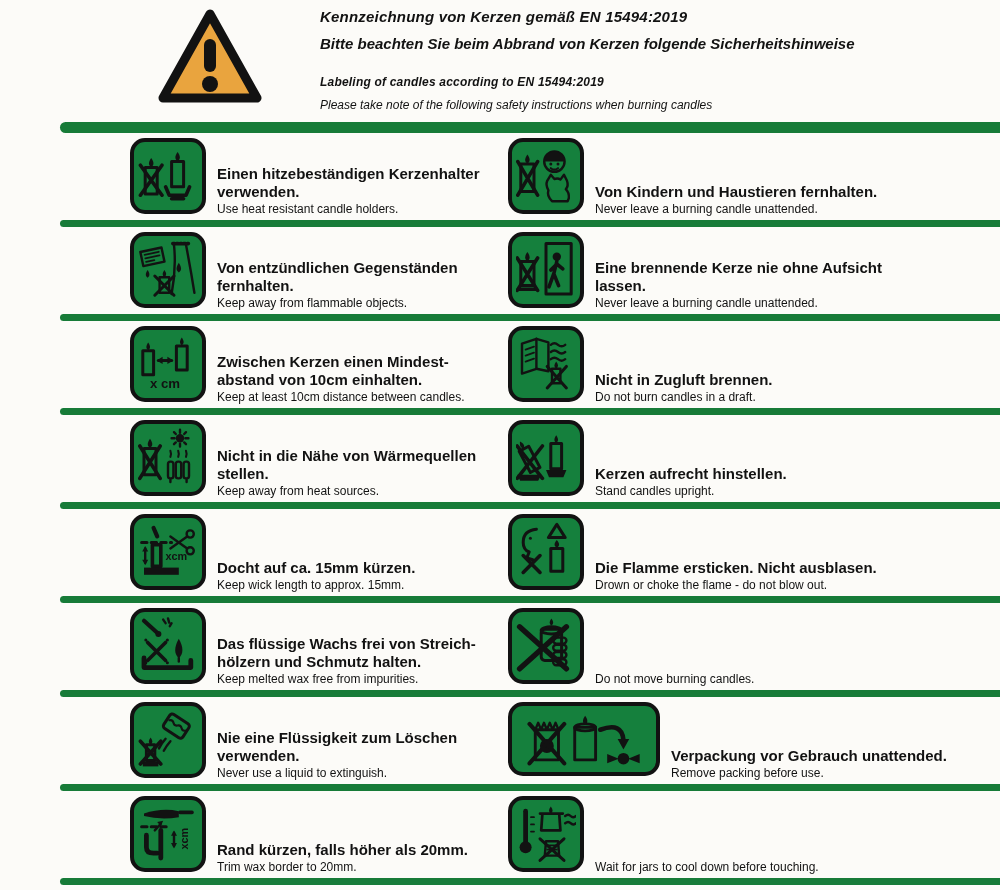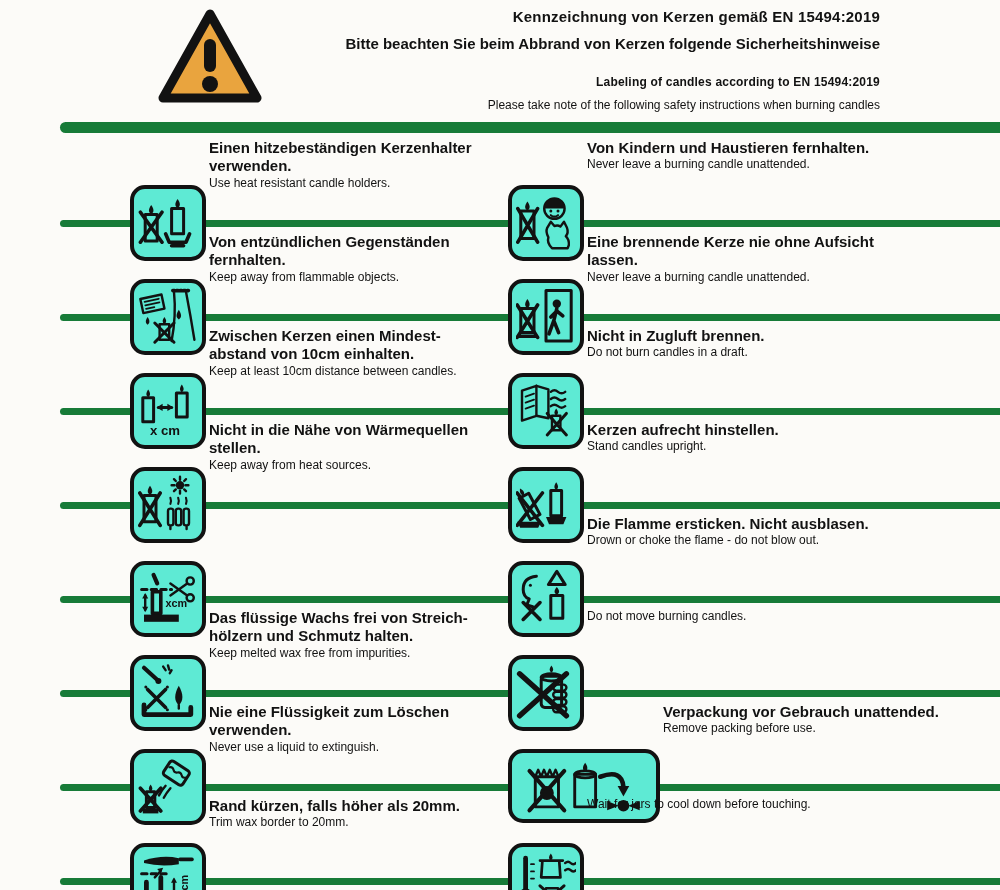--- a/index.html
+++ b/index.html
@@ -4,41 +4,41 @@
 <style>
   html,body{margin:0;padding:0;}
   body{
     width:1000px;height:890px;overflow:hidden;
     background:#fcfbf8;color:#121212;
     font-family:"Liberation Sans","DejaVu Sans",sans-serif;
   }
   
   .header{position:relative;height:122px;}
   .warn-tri{position:absolute;left:156px;top:6px;}
-  .header-text{margin-left:320px;width:560px;text-align:right;padding-top:8px;}
+  .header-text{margin-left:320px;width:560px;text-align:left;padding-top:8px;font-style:italic;}
   .title{font-weight:bold;font-size:21px;letter-spacing:.2px;}
   .subtitle{font-size:13px;margin-top:9px;}
   .title.en{margin-top:21px;}
   
   .bar{height:7px;background:#177b38;margin-left:60px;border-radius:5px 0 0 5px;}
   .bar.top{height:11px;border-radius:7px 0 0 7px;}
   
   .row{height:87px;box-sizing:border-box;display:flex;padding:5px 6px 3px 130px;}
   .cell{display:flex;align-items:flex-start;}
   .cell.left{width:378px;flex:none;}
   .cell.right{flex:1;}
   .picto{
-    width:76px;height:76px;flex:none;background:#5eead4;
+    width:76px;height:76px;flex:none;background:#15803d;
     border:4px solid #121212;border-radius:15px;box-sizing:border-box;
-    display:flex;align-items:center;justify-content:center;margin-top:47px;
+    display:flex;align-items:center;justify-content:center;
   }
   .picto.wide{width:152px;height:74px;}
   .texts{
-    display:flex;flex-direction:column;justify-content:flex-start;
-    height:78px;margin-left:3px;box-sizing:border-box;padding-top:1px;
+    display:flex;flex-direction:column;justify-content:flex-end;
+    height:78px;margin-left:11px;box-sizing:border-box;padding-top:1px;
   }
   .cell.left  .texts{width:282px;}
   .cell.right .texts{width:292px;}
   .de{font-weight:bold;font-size:15px;line-height:1.22;}
   .en{font-size:12px;line-height:1.2;}
   svg text{font-family:"Liberation Sans","DejaVu Sans",sans-serif;}
 </style>
 </head>
 <body>
 
@@ -236,20 +236,24 @@
         <path d="M54 24 L82 44 M54 44 L82 24" stroke-width="4"></path>
         <circle cx="87" cy="48" r="6" stroke-width="4"></circle>
         <circle cx="87" cy="20" r="6" stroke-width="4"></circle>
         <path d="M12 44 V68" stroke-width="4"></path>
         <path d="M12 40 l-5 9 h10 z" fill="#121212" stroke="none"></path>
         <path d="M12 72 l-5 -9 h10 z" fill="#121212" stroke="none"></path>
         <rect x="24" y="38" width="14" height="36" stroke-width="6"></rect>
         <rect x="10" y="76" width="58" height="12" fill="#121212" stroke="none"></rect>
         <text x="46" y="64" font-size="18" font-weight="bold" fill="#121212" stroke="none">xcm</text>
       </svg>
+    </div>
+    <div class="texts">
+      <div class="de">Docht auf ca. 15mm kürzen.</div>
+      <div class="en">Keep wick length to approx. 15mm.</div>
     </div>
   </div>
   <div class="cell right">
     <div class="picto">
       <svg width="60" height="60" viewBox="0 0 100 100" stroke="#121212" fill="none" stroke-width="5" stroke-linecap="round" stroke-linejoin="round">
         <path d="M34 12 Q12 14 12 34 Q12 46 22 50 L18 60 L28 63"></path>
         <circle cx="24" cy="27" r="2.5" fill="#121212" stroke="none"></circle>
         <path d="M12 56 L40 84 M40 56 L12 84" stroke-width="6"></path>
         <rect x="58" y="44" width="20" height="38"></rect>
         <path d="M68 30 C63 36 63 40 68 43 C73 40 73 36 68 30" fill="#121212" stroke="none"></path>

